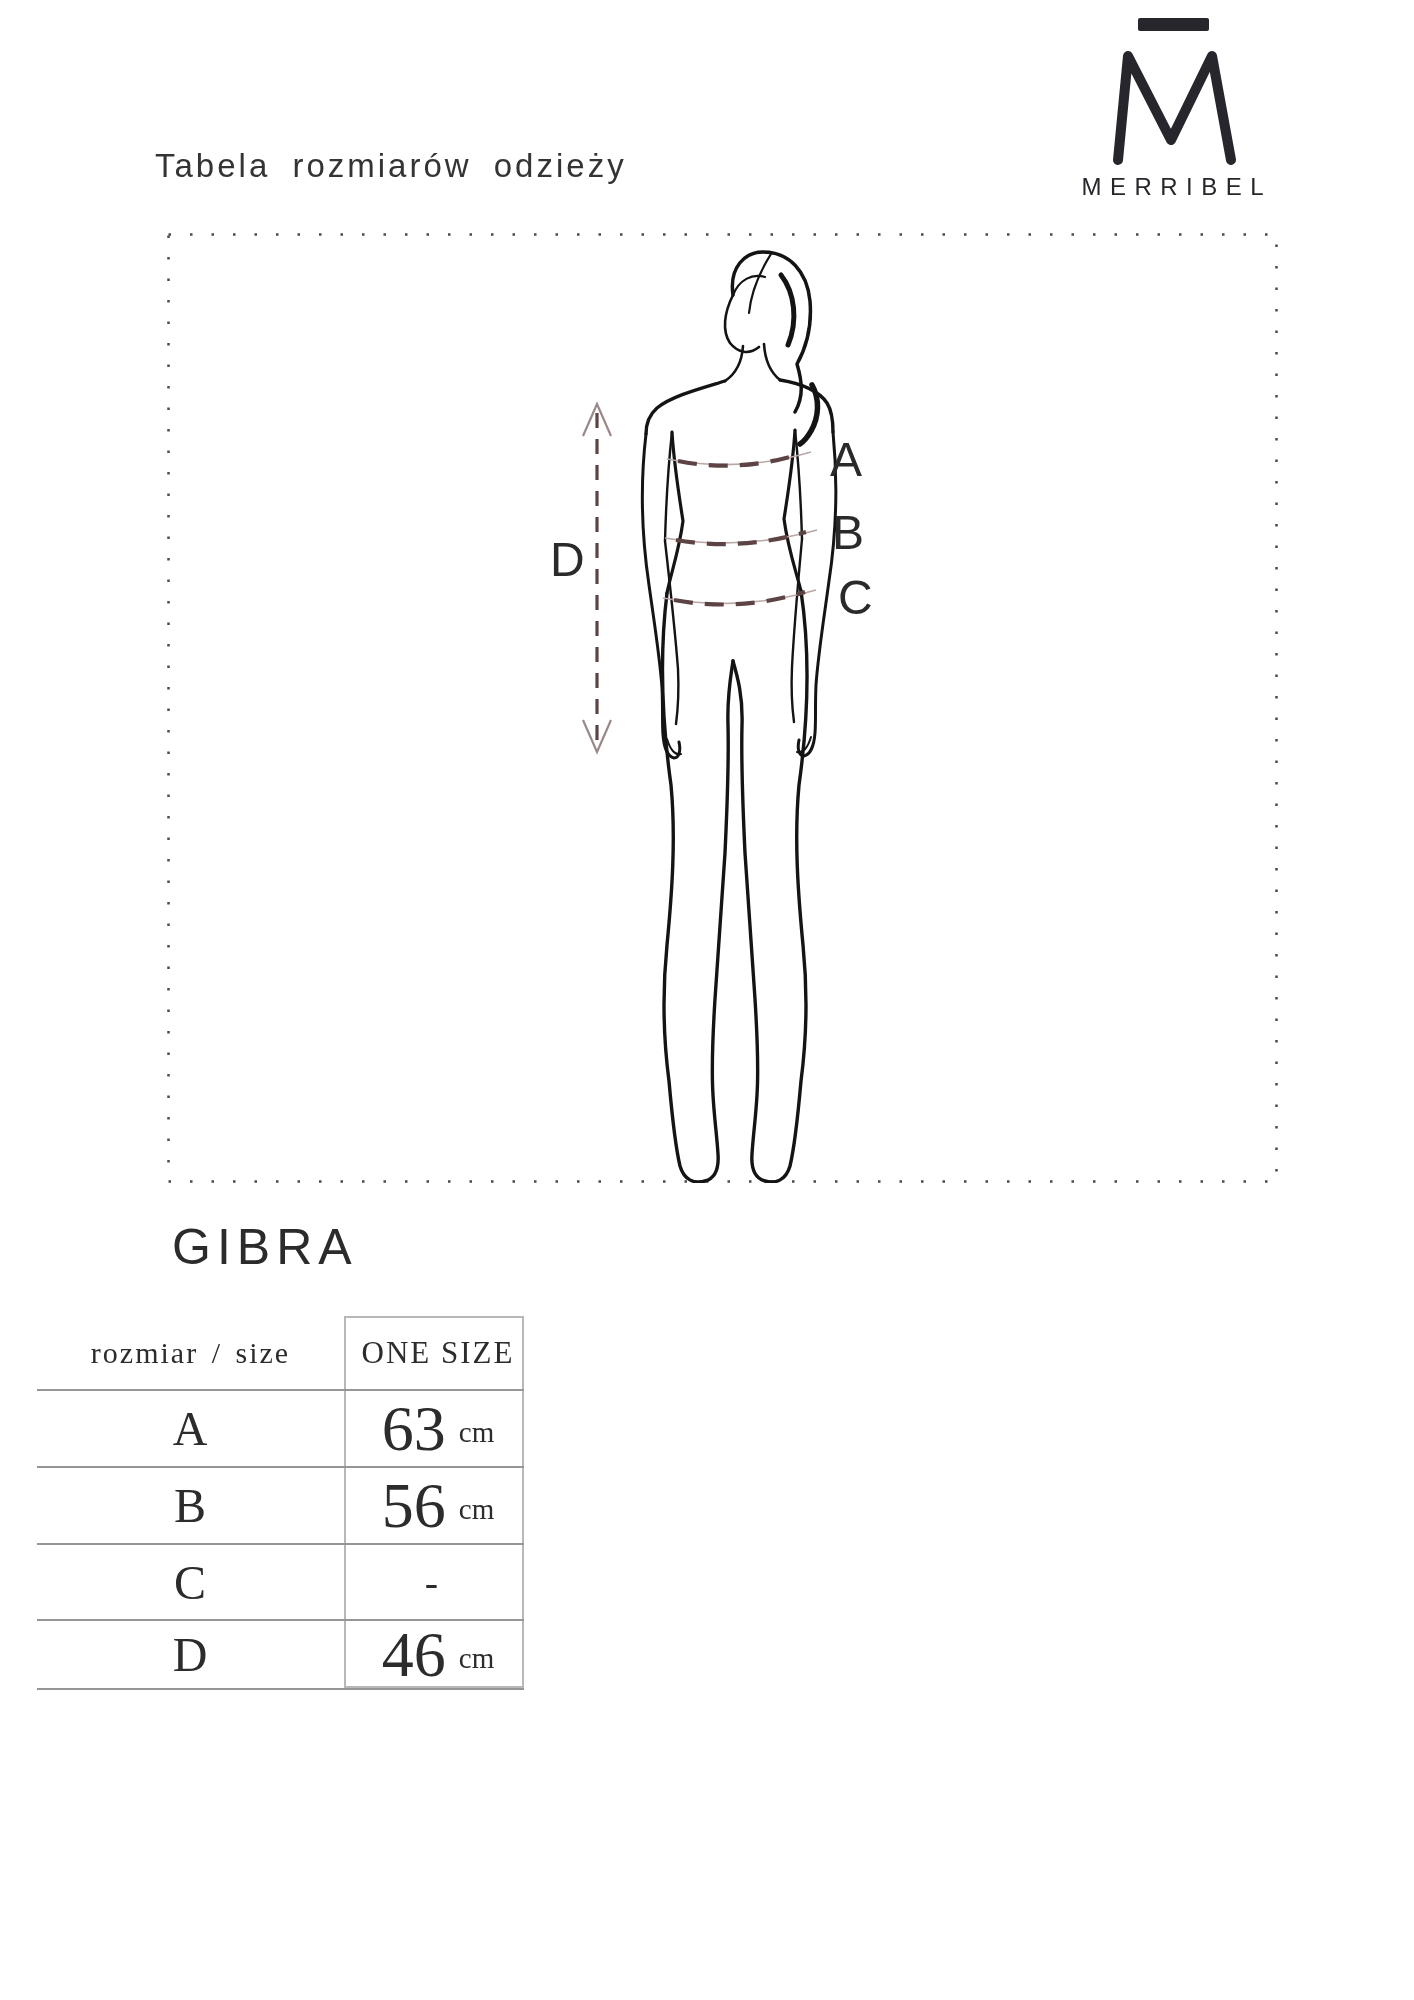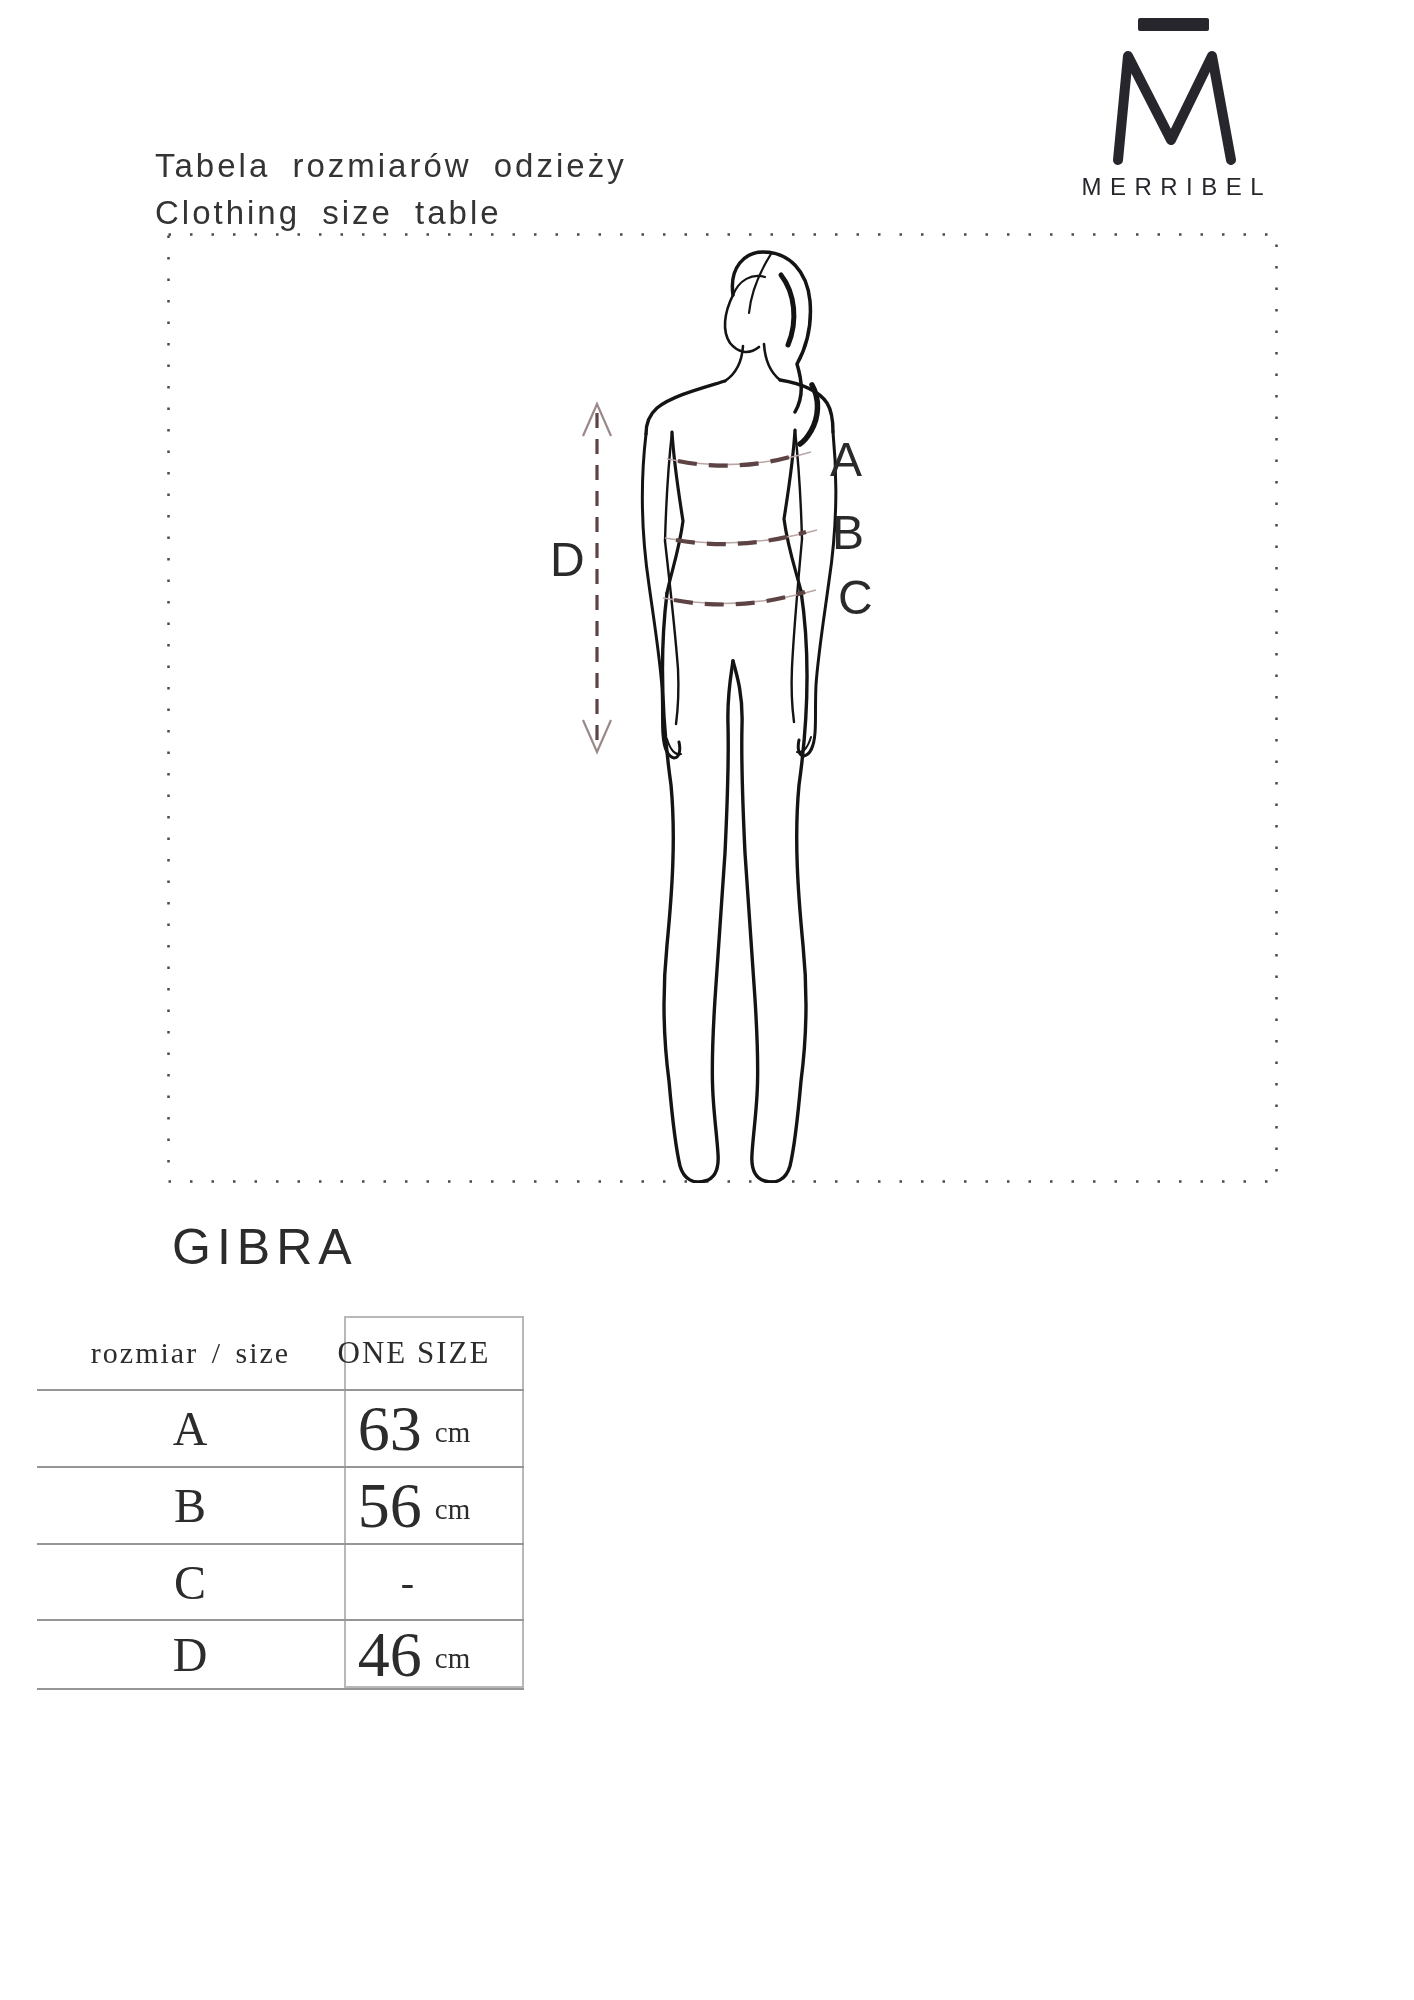--- a/index.html
+++ b/index.html
@@ -39,35 +39,34 @@
   .hline { position:absolute; left:37px; width:487px; height:2px; background:#969696; }
   .onesize-box {
     position:absolute; left:344px; top:1316px; width:180px; height:372px;
     border:2px solid #b8b8b8; box-sizing:border-box;
   }
   .tcell {
     position:absolute; display:flex; align-items:center; justify-content:center;
     font-weight:300; color:#2c2c2c;font-family:Liberation Serif, serif;
   }
   .cell-left  { left:37px;  width:307px; }
-  .cell-right { left:324px; width:180px; }
+  .cell-right { left:348px; width:180px; }
   .th-text   { font-size:30px; letter-spacing:2px; word-spacing:4px; }
   .col-head  { font-size:31px; letter-spacing:2px; }
   .row-letter{ font-size:48px; letter-spacing:1px; }
   .row-value { font-size:64px; }
   .row-unit  { font-size:29px; margin-left:13px; transform:translateY(4px); }
 </style>
 </head>
 <body>
 
 <div class="screen">
 
   <div class="abs page-title">
     <div>Tabela rozmiarów odzieży</div>
-    <div>Clothing size table</div>
   </div>
 
   <div class="abs logo">
     <svg class="logo-mark" width="126" height="150" viewBox="0 0 126 150">
       <rect x="28" y="2" width="71" height="13" rx="2" fill="#26262c"></rect>
       <path d="M 8 144 L 18 40 L 61 124 L 102 40 L 121 144" fill="none" stroke="#26262c" stroke-width="10" stroke-linecap="round" stroke-linejoin="round"></path>
     </svg>
     <div class="brand-name">MERRIBEL</div>
   </div>
 

